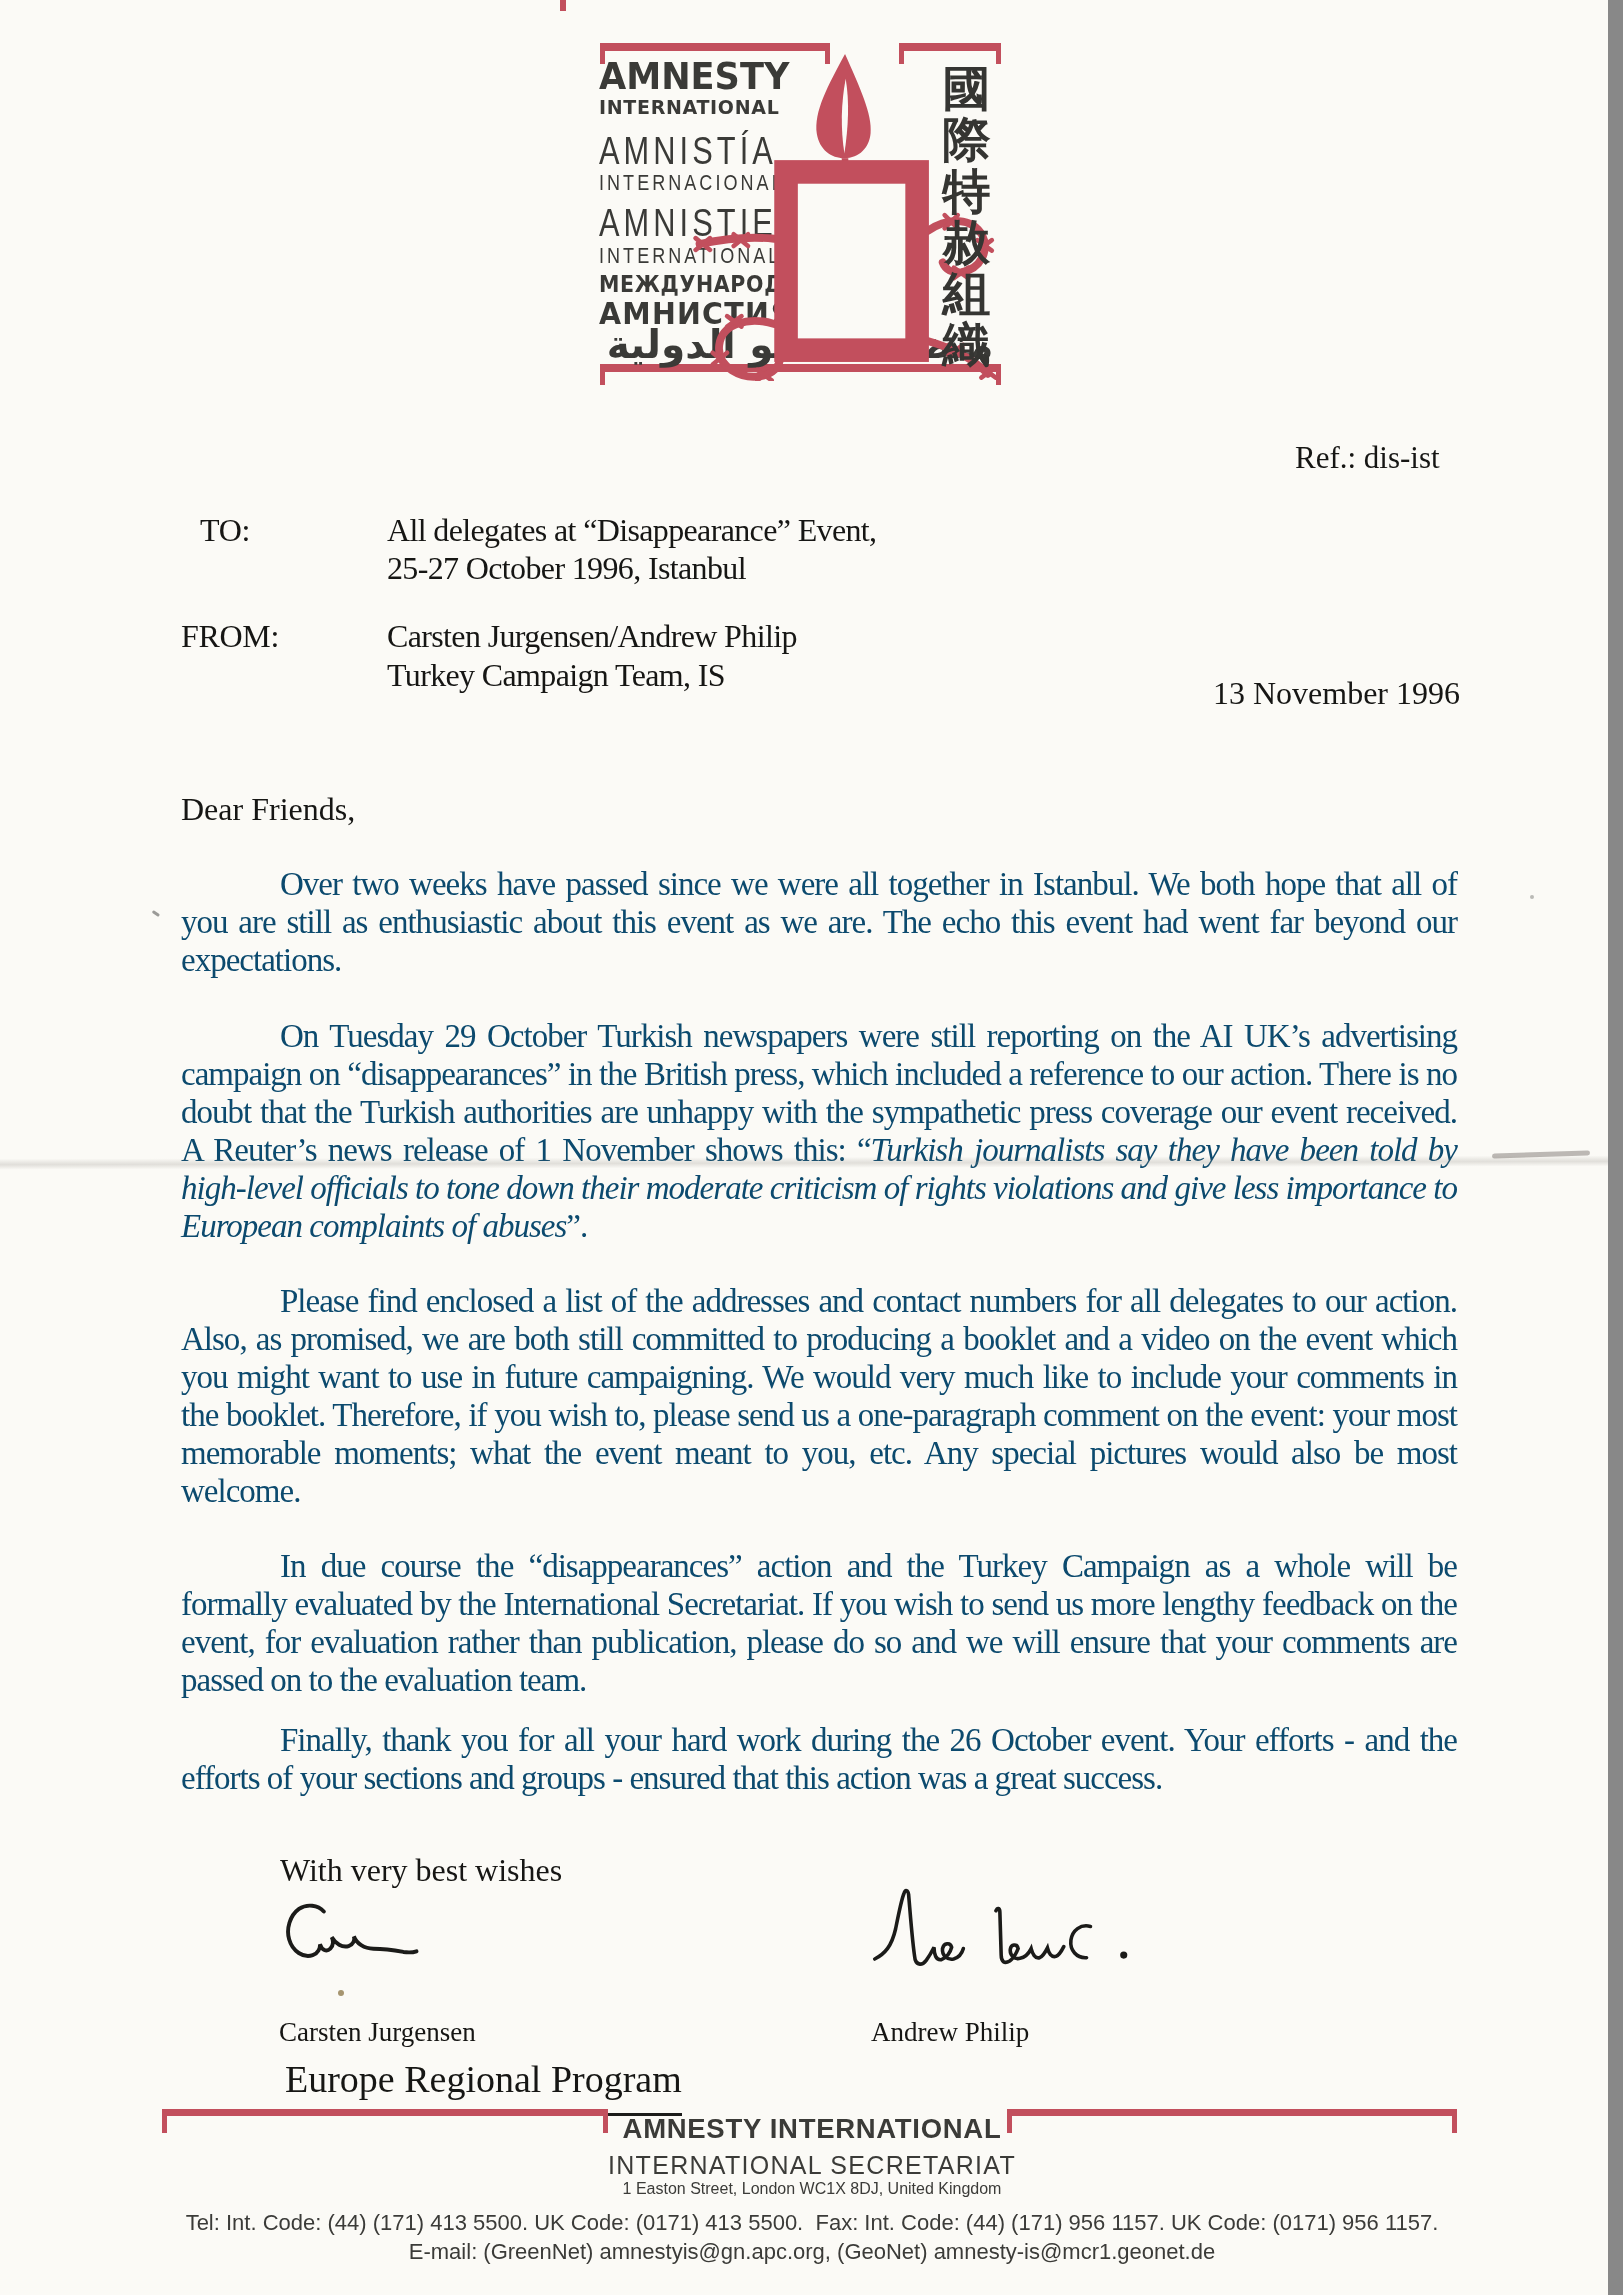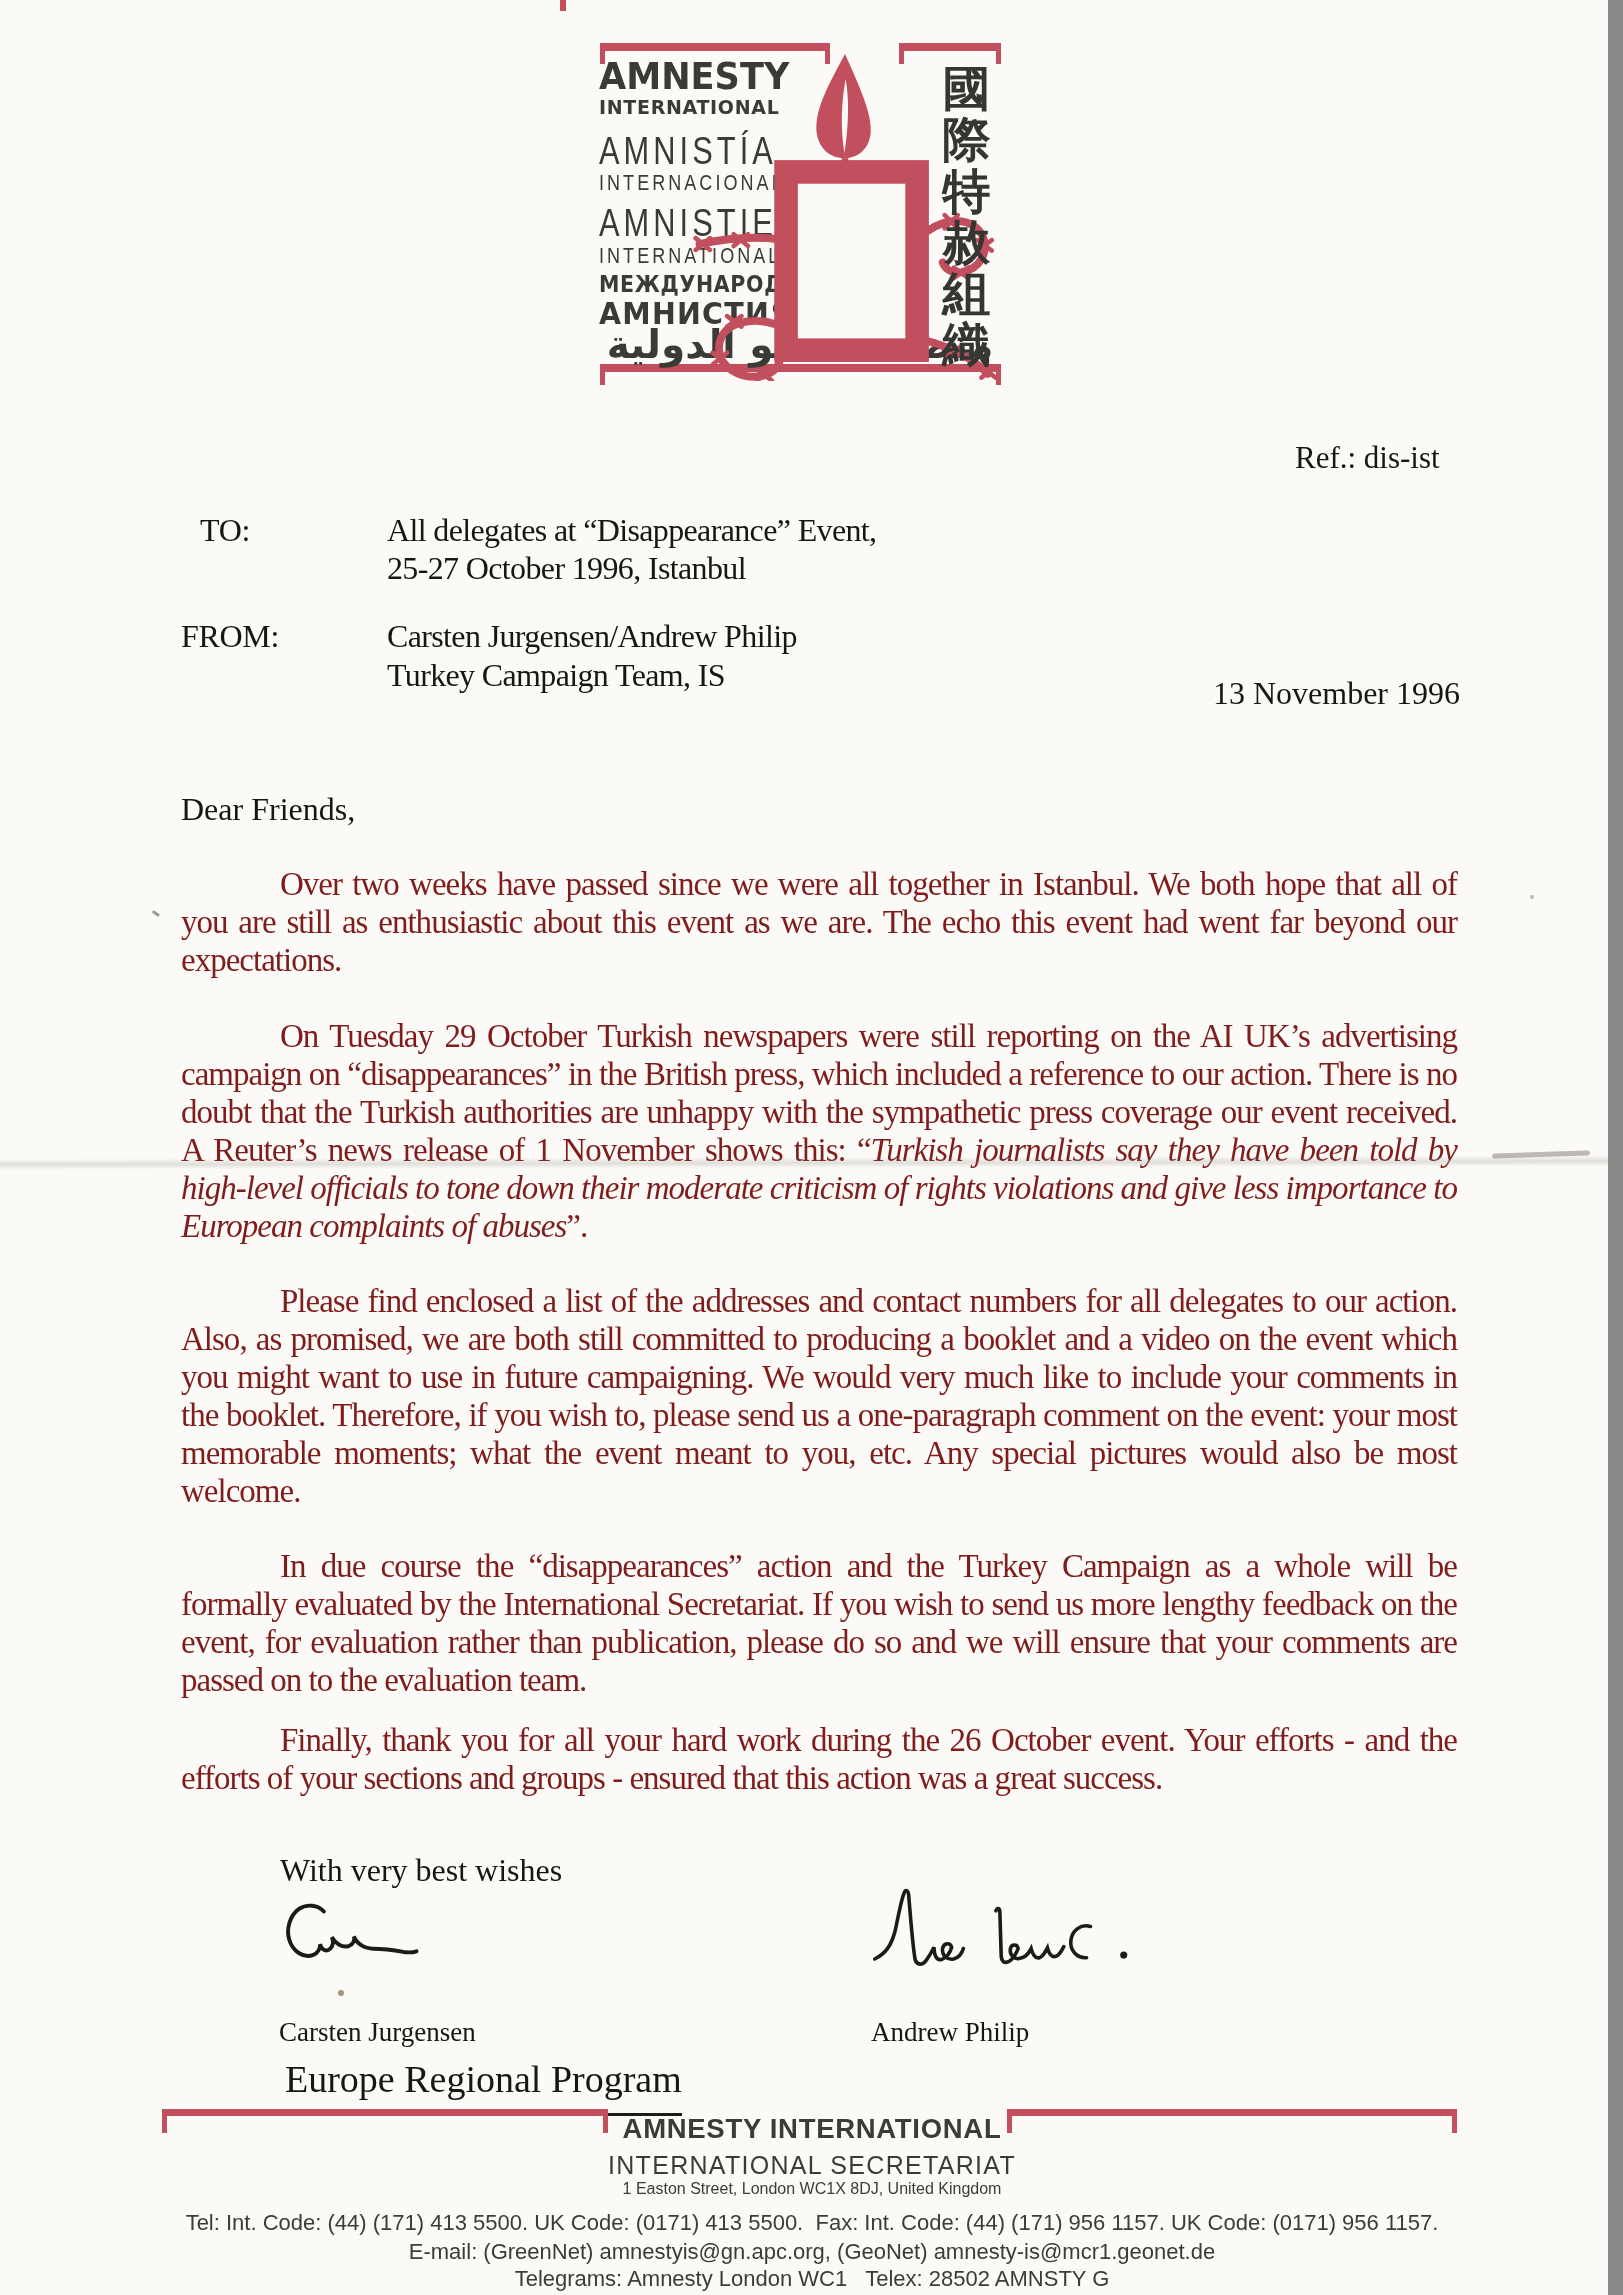--- a/index.html
+++ b/index.html
@@ -38,21 +38,21 @@
   
   .serif { font-family:"Liberation Serif", serif; }
   .hdr-label { position:absolute; left:181px; font-size:32px; letter-spacing:-0.01em; }
   .hdr-value { position:absolute; left:387px; font-size:32px; letter-spacing:-0.02em; white-space:nowrap; }
   .ref { position:absolute; left:1295px; top:440px; font-size:31px; }
   .date { position:absolute; left:1152px; top:675px; width:308px; text-align:right; font-size:32px; }
   .salutation { position:absolute; left:181px; top:791px; font-size:32px; }
   .para {
     position:absolute; left:181px; width:1276px;
     font-size:33px; line-height:38px; letter-spacing:-0.03em;
-    text-align:justify; text-indent:99px; margin:0; color:#7f1d1d;
+    text-align:justify; text-indent:99px; margin:0; color:#0c4a6e;
   }
   .closing { position:absolute; left:280px; top:1852px; font-size:32px; }
   .signer-name { position:absolute; top:2017px; font-size:27px; }
   .program { position:absolute; left:285px; top:2057px; font-size:38px;
              border-bottom:3.9px solid #1c1c1a; padding-bottom:12px; }
 
   
   .foot { position:absolute; left:13px; width:1598px; text-align:center;
           font-family:"Liberation Sans", sans-serif; color:#3b3b38; white-space:nowrap; }
   .foot-org { top:2113px; font-size:27.5px; font-weight:700; letter-spacing:0.7px; }
@@ -179,21 +179,20 @@
   <div class="program">Europe Regional Program</div>
 
   <div class="rbracket thin" style="left:162px;  top:2109px; width:446px;"></div>
   <div class="rbracket thin" style="left:1007px; top:2109px; width:450px;"></div>
 
   <div class="foot foot-org">AMNESTY INTERNATIONAL</div>
   <div class="foot foot-secr">INTERNATIONAL SECRETARIAT</div>
   <div class="foot foot-addr">1 Easton Street, London WC1X 8DJ, United Kingdom</div>
   <div class="foot foot-tel">Tel: Int. Code: (44) (171) 413 5500. UK Code: (0171) 413 5500.&nbsp; Fax: Int. Code: (44) (171) 956 1157. UK Code: (0171) 956 1157.</div>
   <div class="foot foot-email">E-mail: (GreenNet) amnestyis@gn.apc.org, (GeoNet) amnesty-is@mcr1.geonet.de</div>
-  <div class="foot foot-tg">Telegrams: Amnesty London WC1&nbsp;&nbsp; Telex: 28502 AMNSTY G</div>
 
   <div class="crease"></div>
   <div class="crease-dark"></div>
   <div class="speck" style="left:338px; top:1990px; width:5.9px; height:5.9px; background:rgba(120,95,40,0.65);"></div>
   <div class="speck" style="left:152px; top:912px; width:7.9px; height:2.6px; background:rgba(60,60,58,0.5); transform:rotate(35deg); border-radius:1.3px;"></div>
   <div class="speck" style="left:1530px; top:895px; width:3.9px; height:3.9px; background:rgba(90,90,88,0.4);"></div>
 
 </div>
 
 

